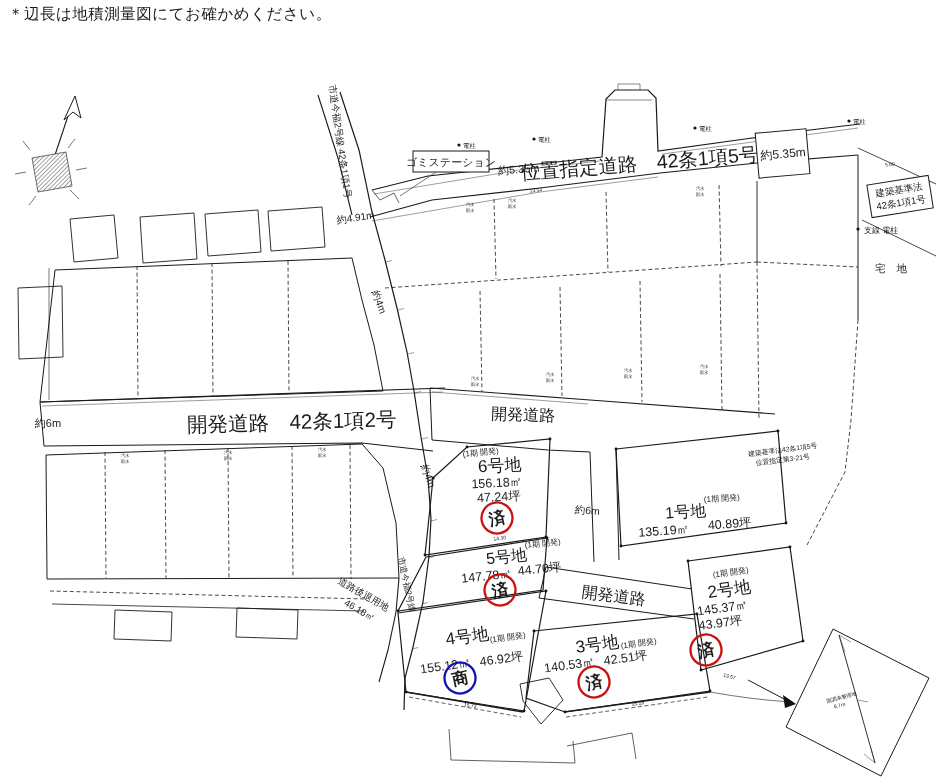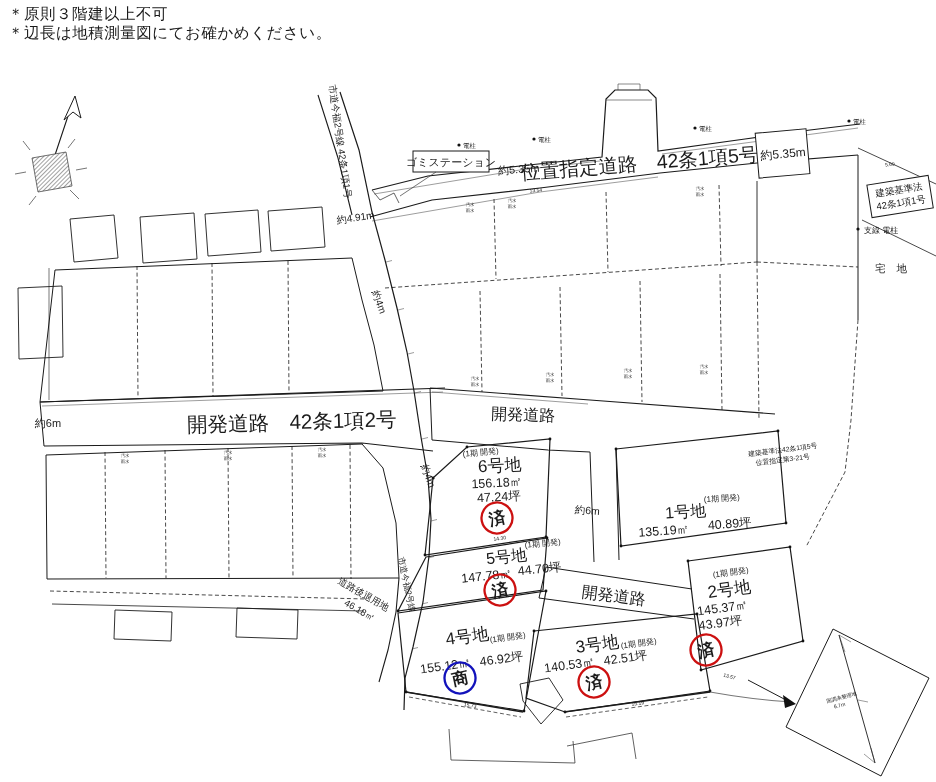--- a/index.html
+++ b/index.html
@@ -8,21 +8,20 @@
   svg{position:absolute;left:0;top:0;}
   svg text{font-family:"Liberation Sans","DejaVu Sans",sans-serif;fill:#1b1b1b;}
   .ln{stroke:#1b1b1b;fill:none;}
   .thin{stroke:#3a3a3a;fill:none;}
   .dash{stroke-dasharray:4 2.6;}
 </style>
 </head>
 <body>
 
 <div class="notes">
-  <div>＊原則３階建以上不可</div>
   <div>＊辺長は地積測量図にてお確かめください。</div>
 </div>
 
 <svg width="936" height="782" viewBox="0 0 936 782">
   <defs>
     <pattern id="hatch" patternUnits="userSpaceOnUse" width="3" height="3" patternTransform="rotate(45)">
       <rect width="3" height="3" fill="#ffffff"></rect>
       <line x1="0" y1="0" x2="0" y2="3" stroke="#555" stroke-width="1.1"></line>
     </pattern>
   </defs>

